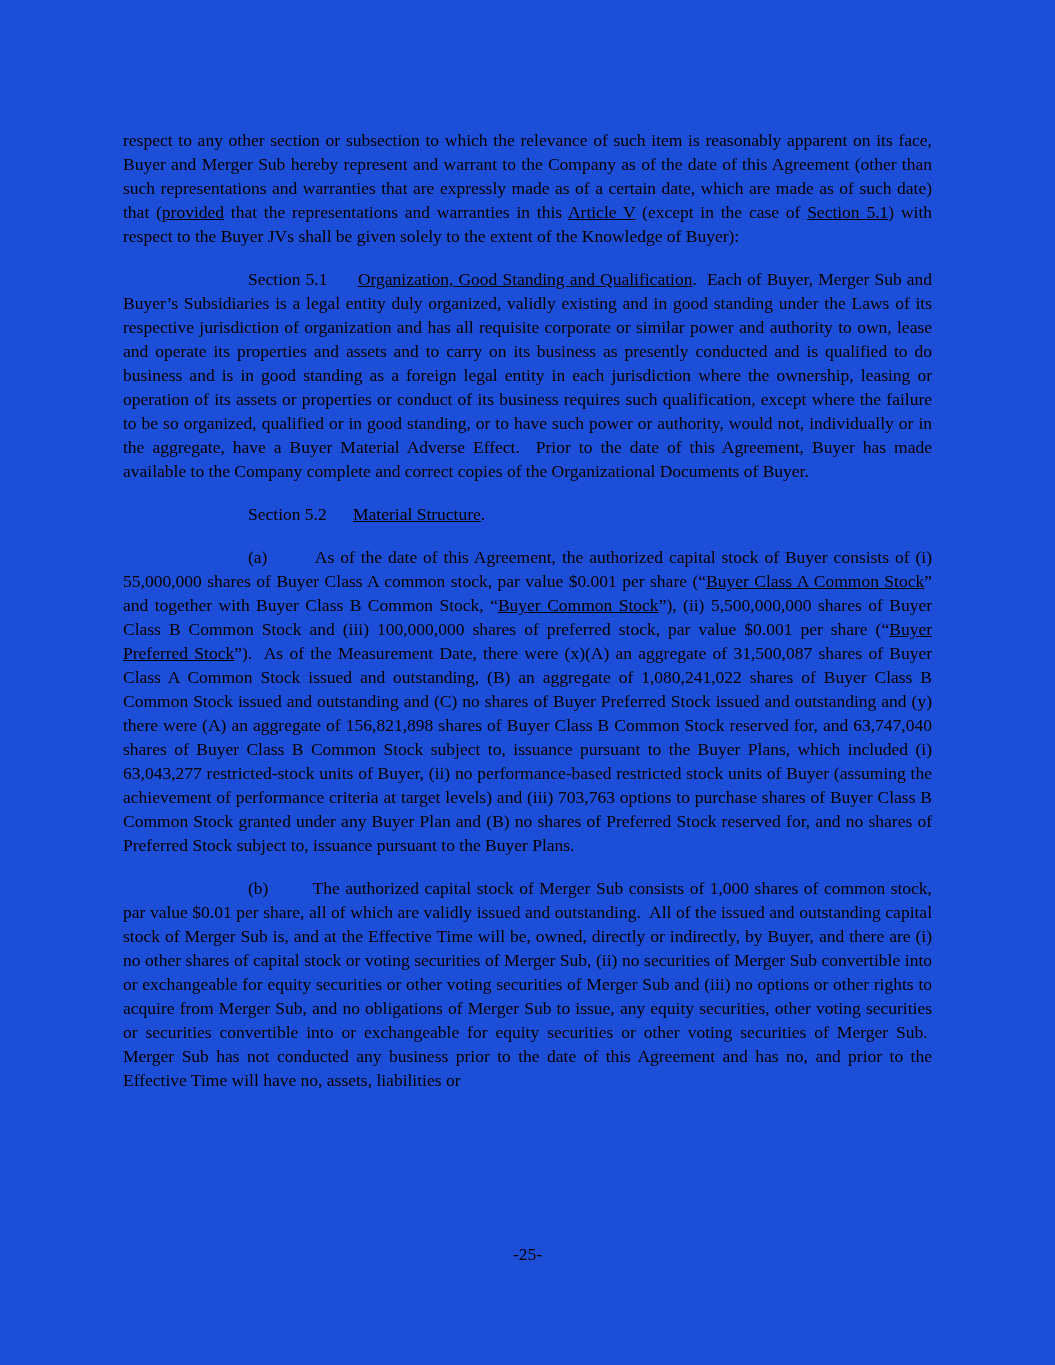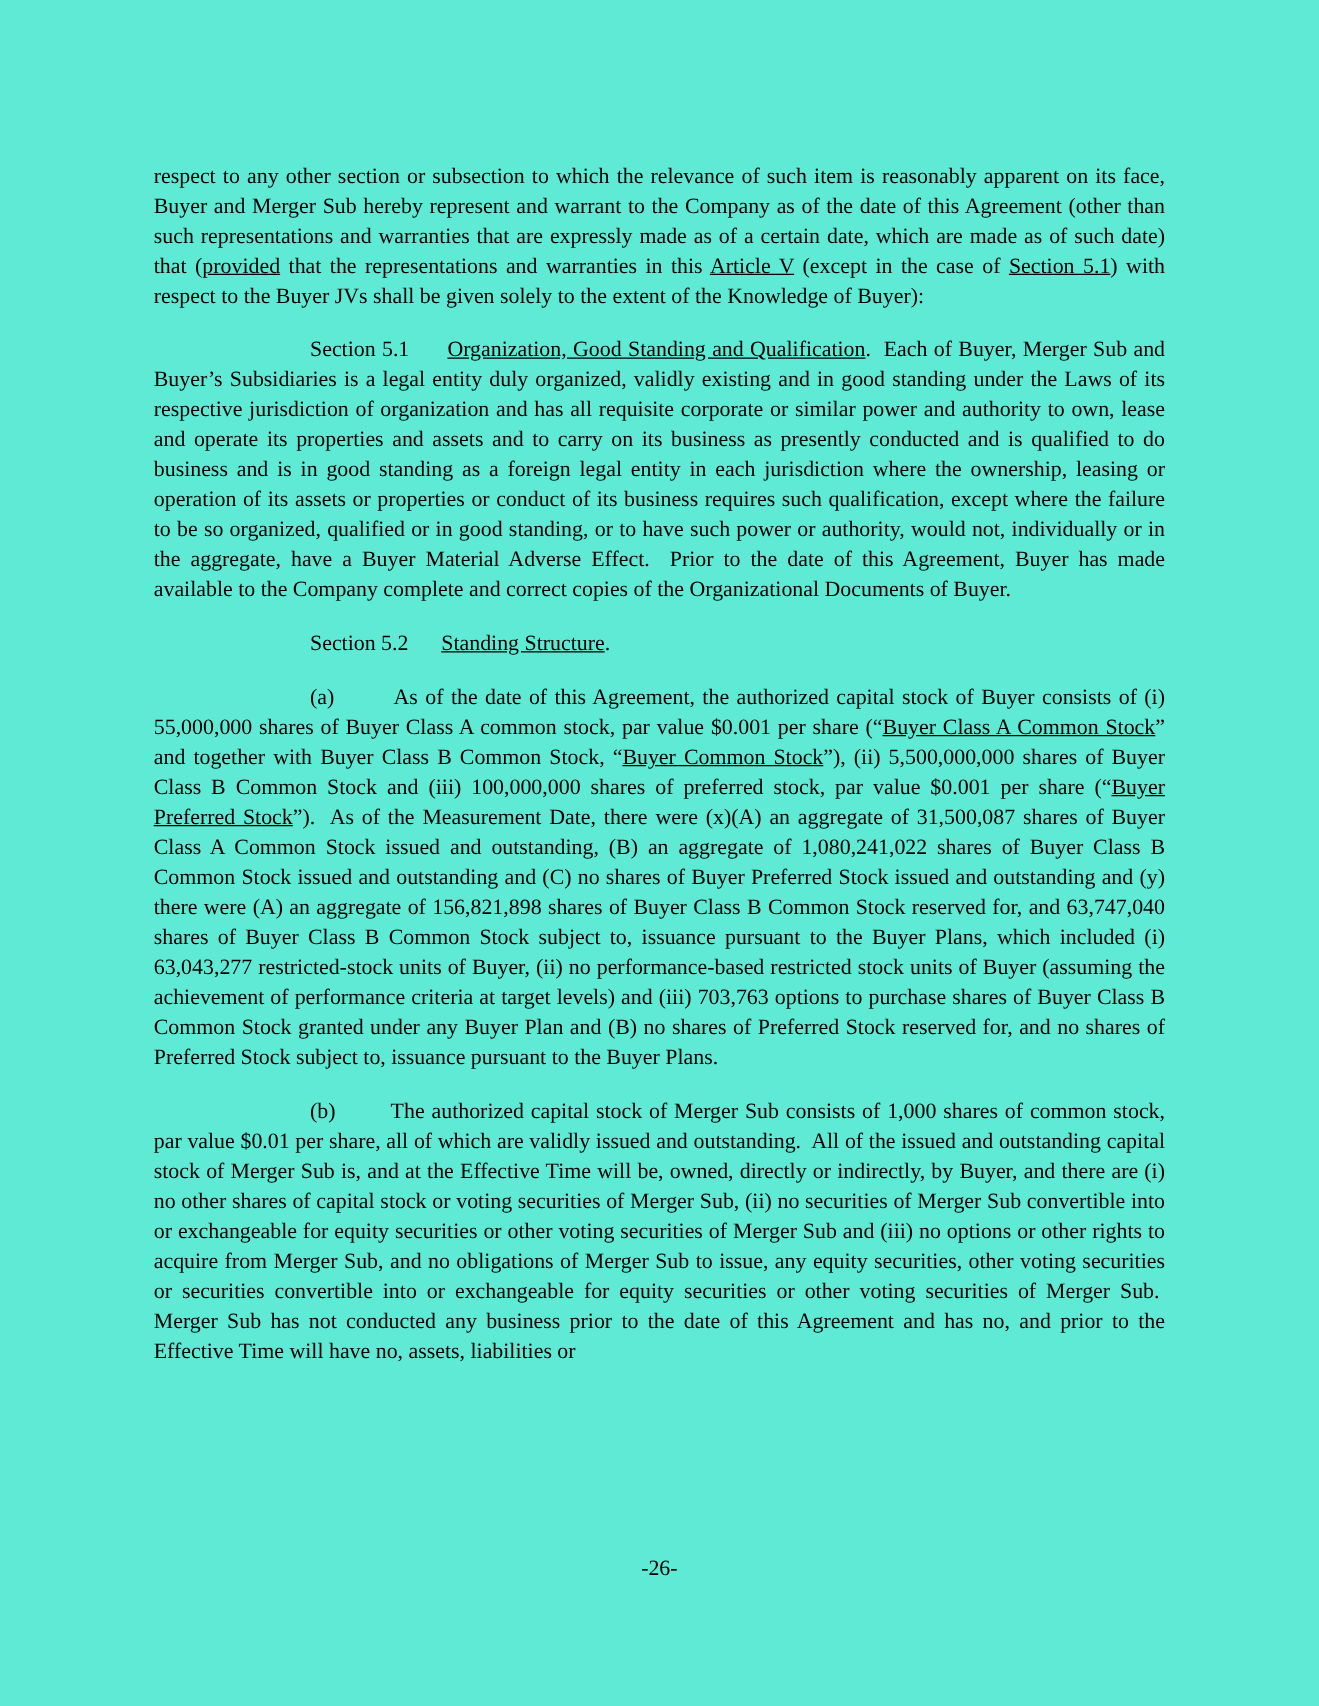--- a/index.html
+++ b/index.html
@@ -4,21 +4,21 @@
 <style>
   html, body {
     margin: 0;
     padding: 0;
     background: #ffffff;
   }
   .page {
     position: relative;
     width: 1055px;
     height: 1365px;
-    background: #5eead4;
+    background: #1d4ed8;
     color: #000000;
     font-family: "Liberation Serif", "DejaVu Serif", serif;
     font-size: 17.5px;
     line-height: 24px;
     box-sizing: border-box;
     padding: 128px 123px 0 123px;
   }
   .content {
     width: 809px;
   }
@@ -49,21 +49,21 @@
 </style>
 </head>
 <body>
 
 <div class="page">
   <div class="content">
     <p class="para"><span>respect to any other section or subsection to which the relevance of such item is reasonably apparent on its face, Buyer and Merger Sub hereby represent and warrant to the Company as of the date of this Agreement (other than such representations and warranties that are expressly made as of a certain date, which are made as of such date) that (</span><span class="u">provided</span><span> that the representations and warranties in this </span><span class="u">Article V</span><span> (except in the case of </span><span class="u">Section 5.1</span><span>) with respect to the Buyer JVs shall be given solely to the extent of the Knowledge of Buyer):</span></p>
 
     <p class="para indent"><span>Section 5.1&nbsp;&nbsp;&nbsp;&nbsp;&nbsp;&nbsp;</span><span class="u">Organization, Good Standing and Qualification</span><span>.&nbsp; Each of Buyer, Merger Sub and Buyer’s Subsidiaries is a legal entity duly organized, validly existing and in good standing under the Laws of its respective jurisdiction of organization and has all requisite corporate or similar power and authority to own, lease and operate its properties and assets and to carry on its business as presently conducted and is qualified to do business and is in good standing as a foreign legal entity in each jurisdiction where the ownership, leasing or operation of its assets or properties or conduct of its business requires such qualification, except where the failure to be so organized, qualified or in good standing, or to have such power or authority, would not, individually or in the aggregate, have a Buyer Material Adverse Effect.&nbsp; Prior to the date of this Agreement, Buyer has made available to the Company complete and correct copies of the Organizational Documents of Buyer.</span></p>
 
-    <p class="para indent"><span>Section 5.2&nbsp;&nbsp;&nbsp;&nbsp;&nbsp;&nbsp;</span><span class="u">Standing Structure</span><span>.</span></p>
+    <p class="para indent"><span>Section 5.2&nbsp;&nbsp;&nbsp;&nbsp;&nbsp;&nbsp;</span><span class="u">Material Structure</span><span>.</span></p>
 
     <p class="para indent"><span>(a)&nbsp;&nbsp;&nbsp;&nbsp;&nbsp;&nbsp;&nbsp;&nbsp;As of the date of this Agreement, the authorized capital stock of Buyer consists of (i) 55,000,000 shares of Buyer Class A common stock, par value $0.001 per share (“</span><span class="u">Buyer Class A Common Stock</span><span>” and together with Buyer Class B Common Stock, “</span><span class="u">Buyer Common Stock</span><span>”), (ii) 5,500,000,000 shares of Buyer Class B Common Stock and (iii) 100,000,000 shares of preferred stock, par value $0.001 per share (“</span><span class="u">Buyer Preferred Stock</span><span>”).&nbsp; As of the Measurement Date, there were (x)(A) an aggregate of 31,500,087 shares of Buyer Class A Common Stock issued and outstanding, (B) an aggregate of 1,080,241,022 shares of Buyer Class B Common Stock issued and outstanding and (C) no shares of Buyer Preferred Stock issued and outstanding and (y) there were (A) an aggregate of 156,821,898 shares of Buyer Class B Common Stock reserved for, and 63,747,040 shares of Buyer Class B Common Stock subject to, issuance pursuant to the Buyer Plans, which included (i) 63,043,277 restricted-stock units of Buyer, (ii) no performance-based restricted stock units of Buyer (assuming the achievement of performance criteria at target levels) and (iii) 703,763 options to purchase shares of Buyer Class B Common Stock granted under any Buyer Plan and (B) no shares of Preferred Stock reserved for, and no shares of Preferred Stock subject to, issuance pursuant to the Buyer Plans.</span></p>
 
     <p class="para indent"><span>(b)&nbsp;&nbsp;&nbsp;&nbsp;&nbsp;&nbsp;&nbsp;&nbsp;The authorized capital stock of Merger Sub consists of 1,000 shares of common stock, par value $0.01 per share, all of which are validly issued and outstanding.&nbsp; All of the issued and outstanding capital stock of Merger Sub is, and at the Effective Time will be, owned, directly or indirectly, by Buyer, and there are (i) no other shares of capital stock or voting securities of Merger Sub, (ii) no securities of Merger Sub convertible into or exchangeable for equity securities or other voting securities of Merger Sub and (iii) no options or other rights to acquire from Merger Sub, and no obligations of Merger Sub to issue, any equity securities, other voting securities or securities convertible into or exchangeable for equity securities or other voting securities of Merger Sub.&nbsp; Merger Sub has not conducted any business prior to the date of this Agreement and has no, and prior to the Effective Time will have no, assets, liabilities or</span></p>
   </div>
 
-  <div class="page-number">-26-</div>
+  <div class="page-number">-25-</div>
 </div>
 
 </body></html>

